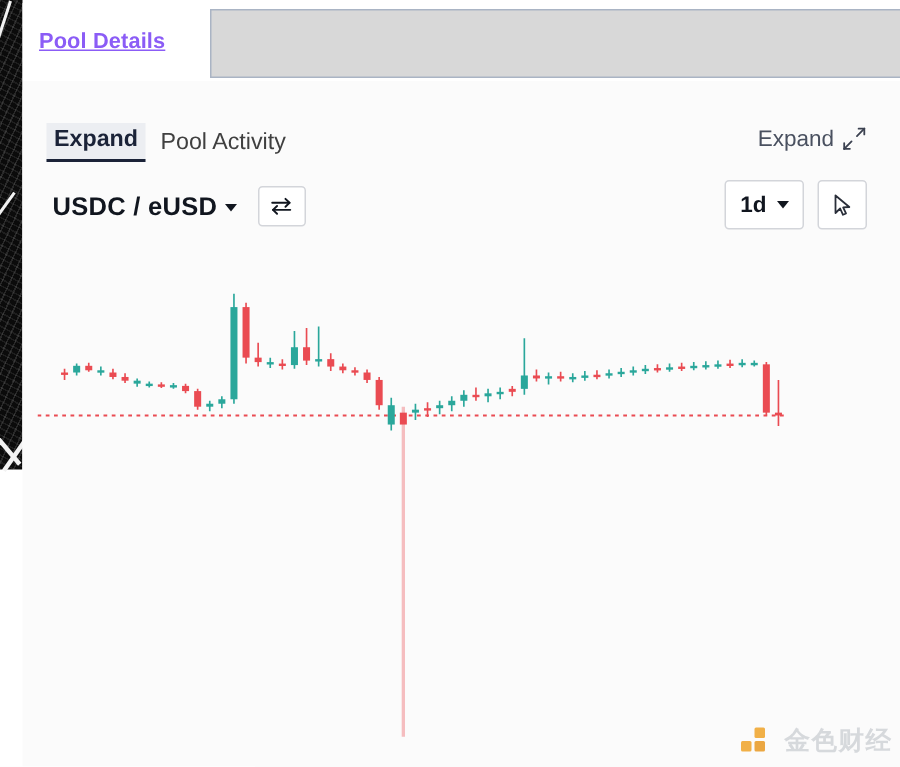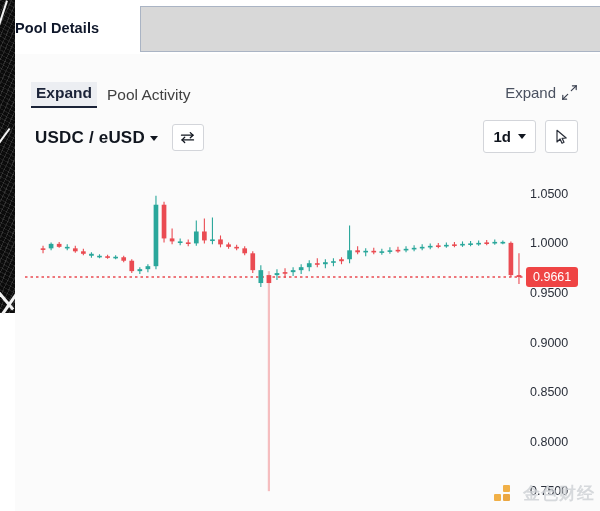--- a/index.html
+++ b/index.html
@@ -57,25 +57,27 @@
     width: 585px; height: 54px;
   }
   #tab-pool-details {
     position: absolute;
     left: 0; top: 2px;
     width: 118px; height: 52px;
     background: #ffffff;
     border-top-right-radius: 7px;
     display: flex;
     align-items: center;
+    padding-left: 11px;
     box-sizing: border-box;
     font-size: 14.5px;
     font-weight: 600;
-    color: #0f172a;
+    color: #8b5cf6;
     letter-spacing: .1px;
+    text-decoration: underline;
   }
   #tab-empty-area {
     position: absolute;
     left: 125px; top: 6px;
     width: 460px; height: 46px;
     background: #d8d8d8;
     border: 1px solid #aab4c4;
     border-right: none;
     box-sizing: border-box;
   }
@@ -444,30 +446,20 @@
           <rect x="459.36066666666665" y="68.39117647058839" width="4.6786666666666665" height="1.6" fill="#ea4b52"></rect>
           <line x1="469.7666666666667" x2="469.7666666666667" y1="65.41764705882355" y2="70.86911764705877" stroke="#2aa79b" stroke-width="1.1"></line>
           <rect x="467.42733333333337" y="67.8955882352941" width="4.6786666666666665" height="1.6" fill="#2aa79b"></rect>
           <line x1="477.83333333333337" x2="477.83333333333337" y1="66.4088235294119" y2="70.37352941176476" stroke="#2aa79b" stroke-width="1.1"></line>
           <rect x="475.494" y="67.8955882352941" width="4.6786666666666665" height="1.6" fill="#2aa79b"></rect>
           <line x1="485.90000000000003" x2="485.90000000000003" y1="67.40000000000003" y2="103.08235294117657" stroke="#ea4b52" stroke-width="1.1"></line>
           <rect x="483.5606666666667" y="68.88676470588246" width="4.6786666666666665" height="32.213235294117595" fill="#ea4b52"></rect>
           <line x1="493.9666666666667" x2="493.9666666666667" y1="79.2941176470589" y2="110.02058823529418" stroke="#ea4b52" stroke-width="1.1"></line>
           <rect x="491.62733333333335" y="101.10000000000005" width="4.6786666666666665" height="1.883235294117668" fill="#ea4b52"></rect>
         </svg>
-      <div id="y-axis">
-          <div class="y-tick" style="top: 19.8235px;">1.0500</div>
-          <div class="y-tick" style="top: 69.3824px;">1.0000</div>
-          <div class="y-tick" style="top: 118.941px;">0.9500</div>
-          <div class="y-tick" style="top: 168.5px;">0.9000</div>
-          <div class="y-tick" style="top: 218.059px;">0.8500</div>
-          <div class="y-tick" style="top: 267.618px;">0.8000</div>
-          <div class="y-tick" style="top: 317.176px;">0.7500</div>
-          <div id="price-tag" style="top: 102.983px; background: rgb(239, 68, 68);">0.9661</div>
-        </div>
 
     </div>
 
     <div id="watermark">
       <svg width="26" height="22" viewBox="0 0 26 22">
         <rect x="1" y="11" width="7" height="7" rx="1" fill="#f0a020"></rect>
         <rect x="10" y="2" width="7" height="7" rx="1" fill="#f0a020"></rect>
         <rect x="10" y="11" width="7" height="7" rx="1" fill="#e8951a"></rect>
       </svg>
       <span id="watermark-text">金色财经</span>

